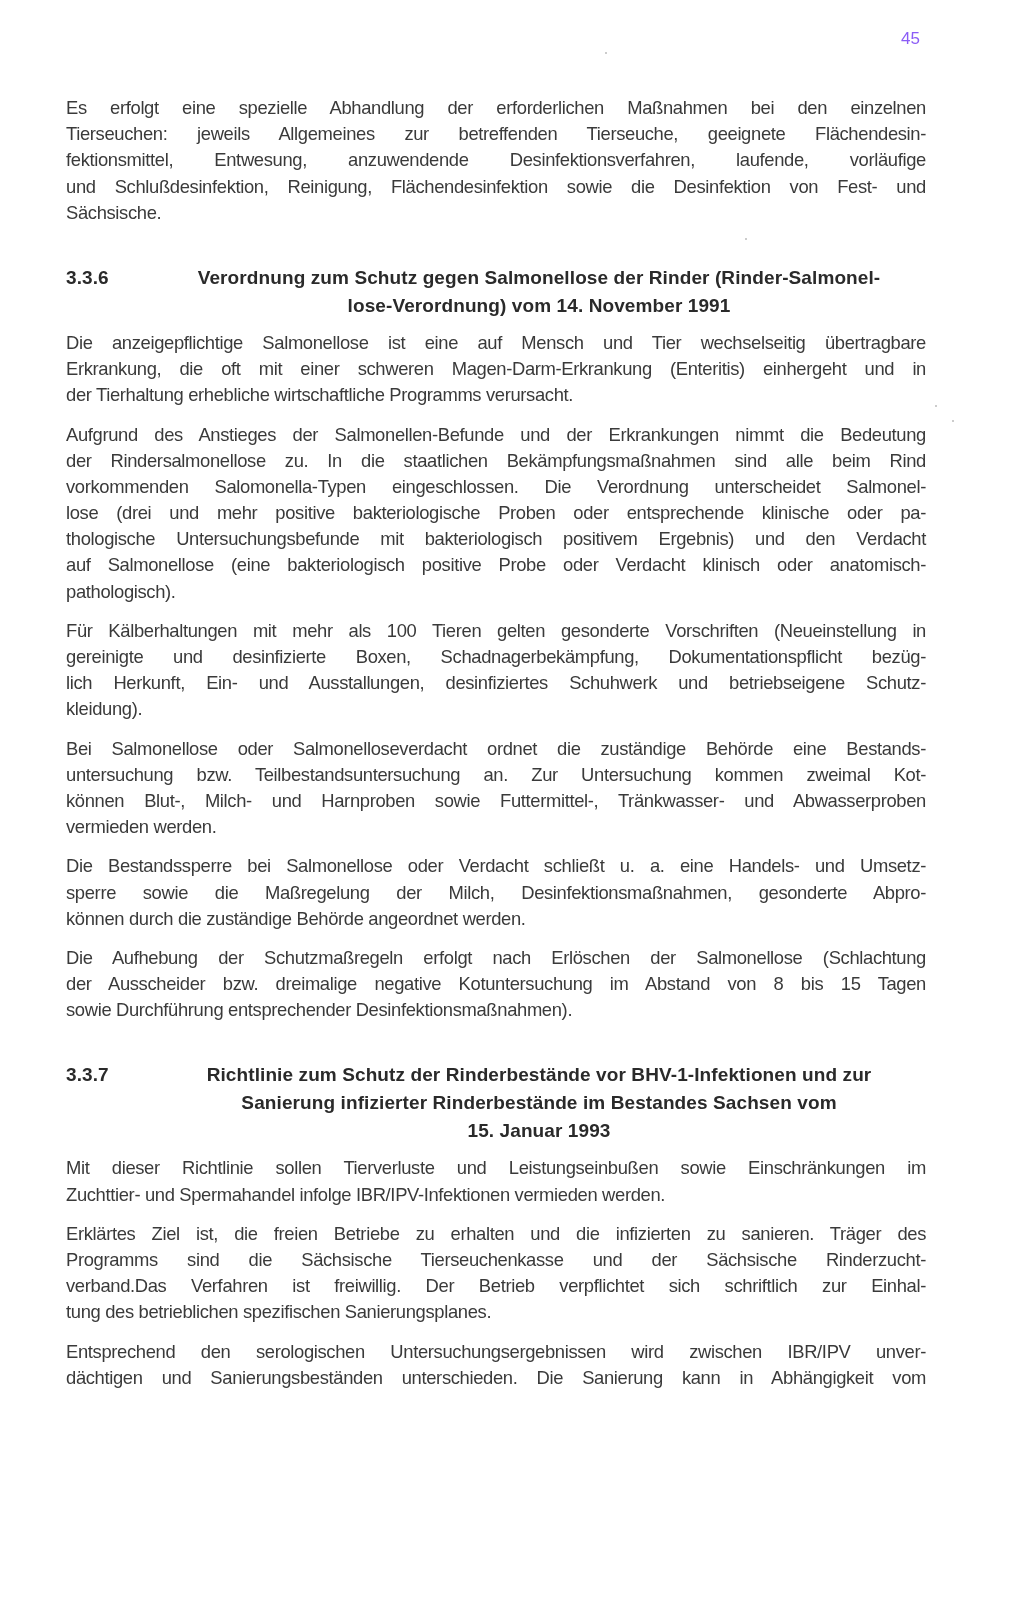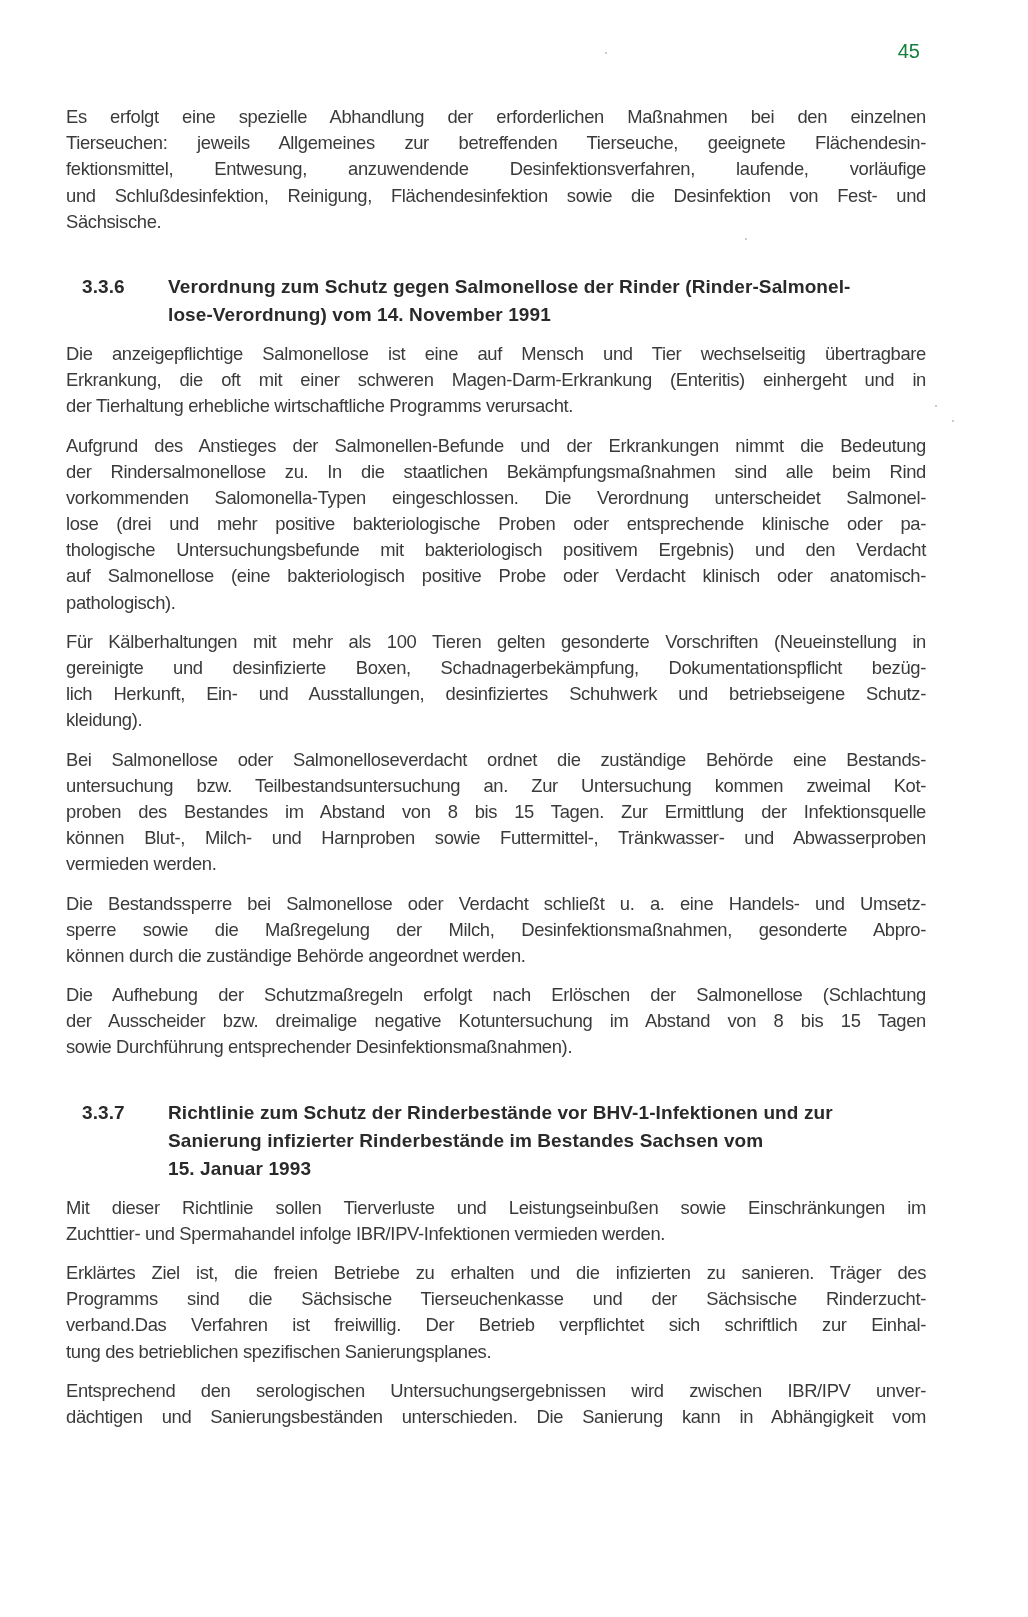--- a/index.html
+++ b/index.html
@@ -2,42 +2,42 @@
 <html><head>
   <meta charset="utf-8">
   <style>
     html, body { margin: 0; padding: 0; background: #ffffff; }
     body {
       width: 1028px; height: 1617px; position: relative; overflow: hidden;
       font-family: "Liberation Sans", "DejaVu Sans", sans-serif;
       color: #3a3a3a;
     }
     .page-number {
-      position: absolute; top: 40px; right: 108px;
-      font-size: 20px; color: #15803d;
+      position: absolute; top: 29px; right: 108px;
+      font-size: 17px; color: #8b5cf6;
     }
     .content {
       position: absolute; left: 66px; top: 92px; width: 860px;
     }
     .para {
-      font-size: 18.4px; line-height: 26.2px; margin: 12px 0 13px 0;
+      font-size: 18.4px; line-height: 26.2px; margin: 3px 0 13px 0;
       letter-spacing: -0.35px;
     }
     .line {
       display: block; text-align: justify; text-align-last: justify;
       white-space: nowrap; height: 26.2px; overflow: visible;
     }
     .line.last { text-align-last: left; }
     .heading {
       display: flex; font-weight: bold; font-size: 19px; line-height: 28px;
       color: #2a2a2a; margin: 38px 0 10px 0; letter-spacing: 0.1px;
     }
-    .heading .num { width: 86px; flex: 0 0 86px; margin-left: 16px; }
+    .heading .num { width: 86px; flex: 0 0 86px; }
     .heading .title { flex: 1; }
-    .heading .title .hline { display: block; white-space: nowrap; }
+    .heading .title .hline { display: block; white-space: nowrap; text-align: center; }
     .speck { position: absolute; width: 2px; height: 2px; background: #bbb; border-radius: 1px; }
   </style>
 </head>
 <body>
 
 <div class="page-number">45</div>
 
 <div class="content" id="content">
     <div class="para" style="margin-bottom: 0px;">
       <span class="line">Es erfolgt eine spezielle Abhandlung der erforderlichen Maßnahmen bei den einzelnen</span>
@@ -69,21 +69,20 @@
     </div>
     <div class="para">
       <span class="line">Für Kälberhaltungen mit mehr als 100 Tieren gelten gesonderte Vorschriften (Neueinstellung in</span>
       <span class="line">gereinigte und desinfizierte Boxen, Schadnagerbekämpfung, Dokumentationspflicht bezüg-</span>
       <span class="line">lich Herkunft, Ein- und Ausstallungen, desinfiziertes Schuhwerk und betriebseigene Schutz-</span>
       <span class="line last">kleidung).</span>
     </div>
     <div class="para">
       <span class="line">Bei Salmonellose oder Salmonelloseverdacht ordnet die zuständige Behörde eine Bestands-</span>
       <span class="line">untersuchung bzw. Teilbestandsuntersuchung an. Zur Untersuchung kommen zweimal Kot-</span>
-      <span class="line">proben des Bestandes im Abstand von 8 bis 15 Tagen. Zur Ermittlung der Infektionsquelle</span>
       <span class="line">können Blut-, Milch- und Harnproben sowie Futtermittel-, Tränkwasser- und Abwasserproben</span>
       <span class="line last">vermieden werden.</span>
     </div>
     <div class="para">
       <span class="line">Die Bestandssperre bei Salmonellose oder Verdacht schließt u. a. eine Handels- und Umsetz-</span>
       <span class="line">sperre sowie die Maßregelung der Milch, Desinfektionsmaßnahmen, gesonderte Abpro-</span>
       <span class="line last">können durch die zuständige Behörde angeordnet werden.</span>
     </div>
     <div class="para">
       <span class="line">Die Aufhebung der Schutzmaßregeln erfolgt nach Erlöschen der Salmonellose (Schlachtung</span>

